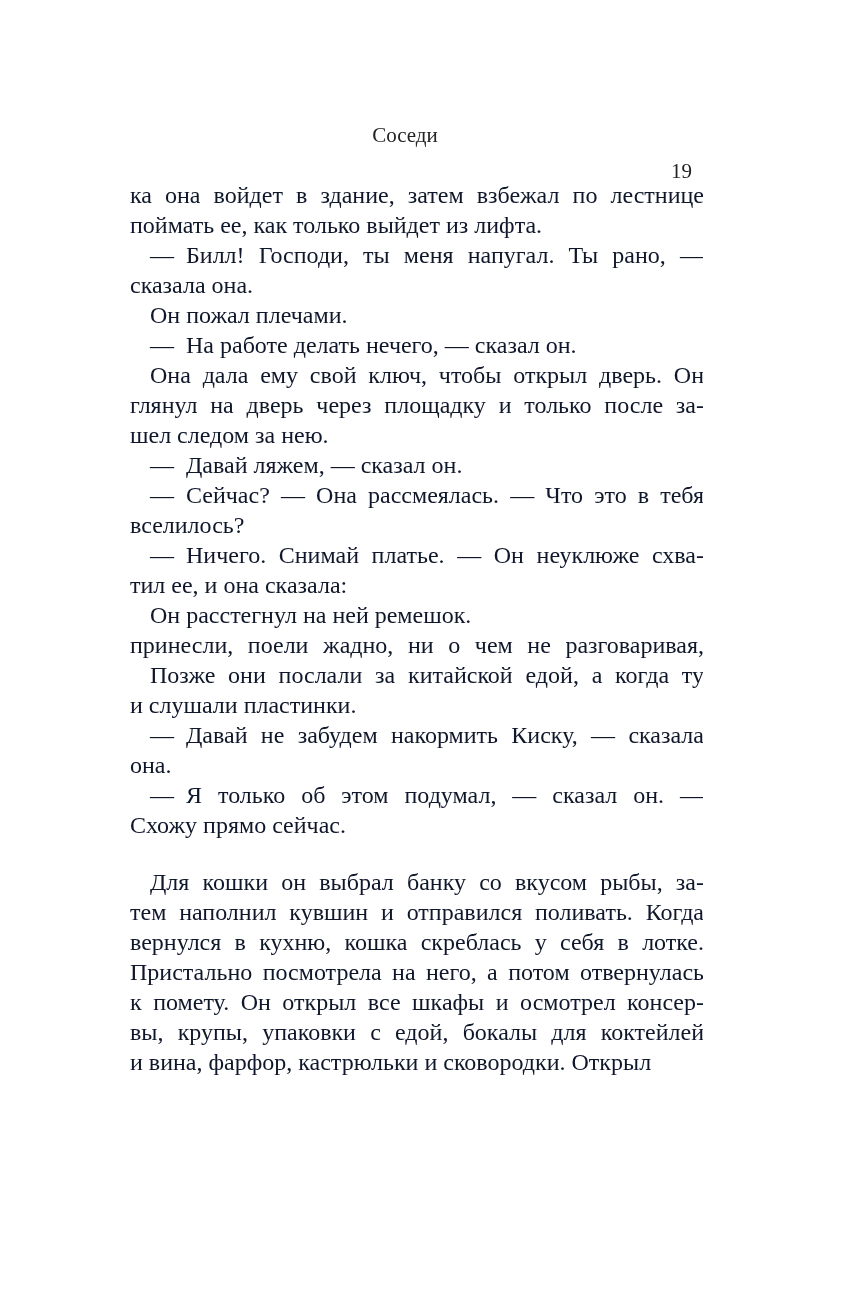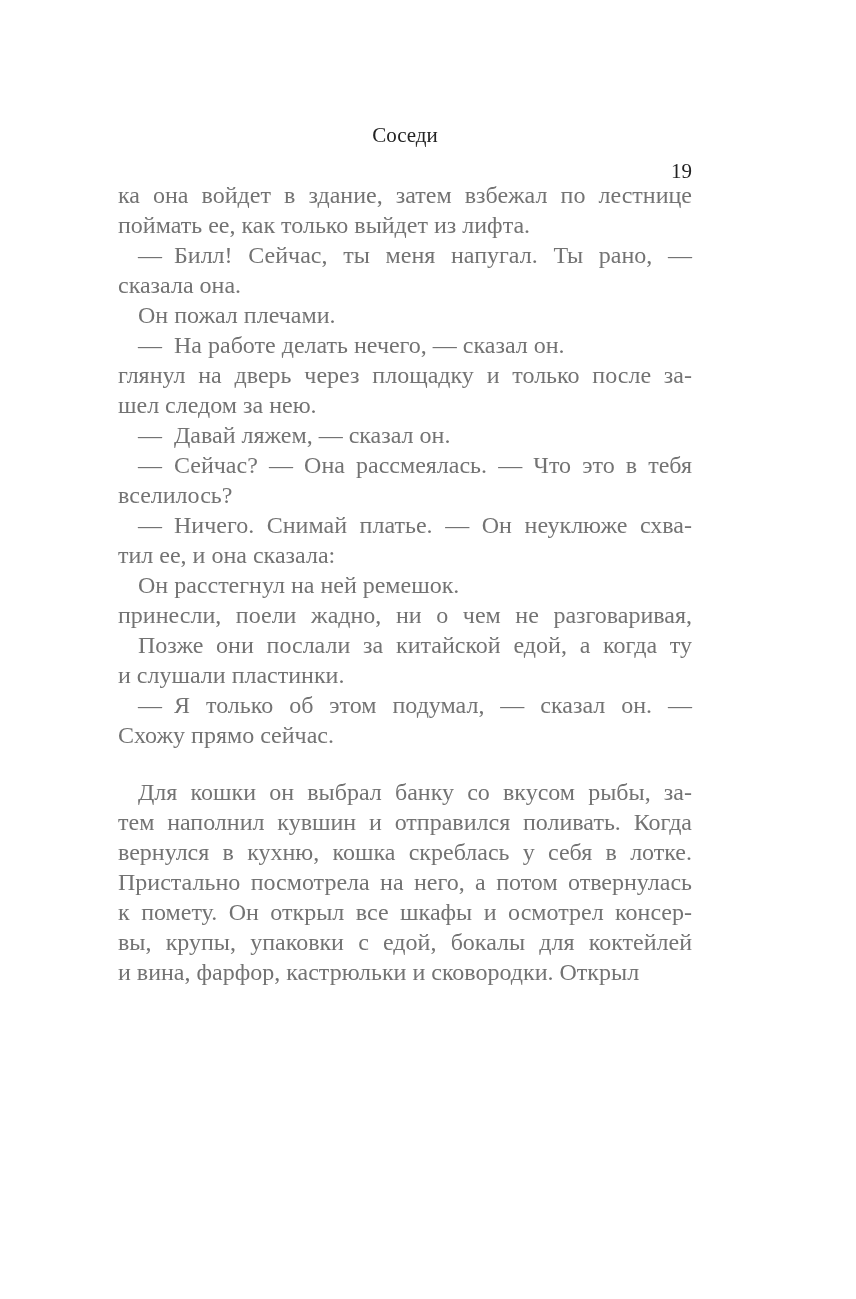--- a/index.html
+++ b/index.html
@@ -37,24 +37,24 @@
   .page-number {
     position: absolute;
     right: 0;
     top: 0;
     margin-top: 36px;
   }
   
   .text-body {
     position: absolute;
     top: 180px;
-    left: 118px;
+    left: 130px;
     width: 574px;
     font-size: 24px;
-    color: #737373;
+    color: #0f172a;
   }
   .line {
     line-height: 30px;
     white-space: normal;
   }
   .line.just {
     text-align: justify;
     text-align-last: justify;
     text-justify: inter-word;
   }
@@ -74,30 +74,31 @@
     <span class="chapter-title">Соседи</span>
     <span class="page-number">19</span>
   </div>
 
   <div class="text-body" id="text-body">
       <div class="paragraph">
         <div class="line first just">ка она войдет в здание, затем взбежал по лестнице</div>
         <div class="line">поймать ее, как только выйдет из лифта.</div>
       </div>
       <div class="paragraph indent">
-        <div class="line first just">— Билл! Сейчас, ты меня напугал. Ты рано, —</div>
+        <div class="line first just">— Билл! Господи, ты меня напугал. Ты рано, —</div>
         <div class="line">сказала она.</div>
       </div>
       <div class="paragraph indent">
         <div class="line first">Он пожал плечами.</div>
       </div>
       <div class="paragraph indent">
         <div class="line first">— На работе делать нечего, — сказал он.</div>
       </div>
       <div class="paragraph indent">
+        <div class="line first just">Она дала ему свой ключ, чтобы открыл дверь. Он</div>
         <div class="line just">глянул на дверь через площадку и только после за-</div>
         <div class="line">шел следом за нею.</div>
       </div>
       <div class="paragraph indent">
         <div class="line first">— Давай ляжем, — сказал он.</div>
       </div>
       <div class="paragraph indent">
         <div class="line first just">— Сейчас? — Она рассмеялась. — Что это в тебя</div>
         <div class="line">вселилось?</div>
       </div>
@@ -107,20 +108,24 @@
       </div>
       <div class="paragraph indent">
         <div class="line first">Он расстегнул на ней ремешок.</div>
       </div>
       <div class="paragraph indent">
         <div class="line just">принесли, поели жадно, ни о чем не разговаривая,</div>
         <div class="line first just">Позже они послали за китайской едой, а когда ту</div>
         <div class="line">и слушали пластинки.</div>
       </div>
       <div class="paragraph indent">
+        <div class="line first just">— Давай не забудем накормить Киску, — сказала</div>
+        <div class="line">она.</div>
+      </div>
+      <div class="paragraph indent">
         <div class="line first just">— Я только об этом подумал, — сказал он. —</div>
         <div class="line">Схожу прямо сейчас.</div>
       </div>
       <div class="paragraph indent section-break">
         <div class="line first just">Для кошки он выбрал банку со вкусом рыбы, за-</div>
         <div class="line just">тем наполнил кувшин и отправился поливать. Когда</div>
         <div class="line just">вернулся в кухню, кошка скреблась у себя в лотке.</div>
         <div class="line just">Пристально посмотрела на него, а потом отвернулась</div>
         <div class="line just">к помету. Он открыл все шкафы и осмотрел консер-</div>
         <div class="line just">вы, крупы, упаковки с едой, бокалы для коктейлей</div>

